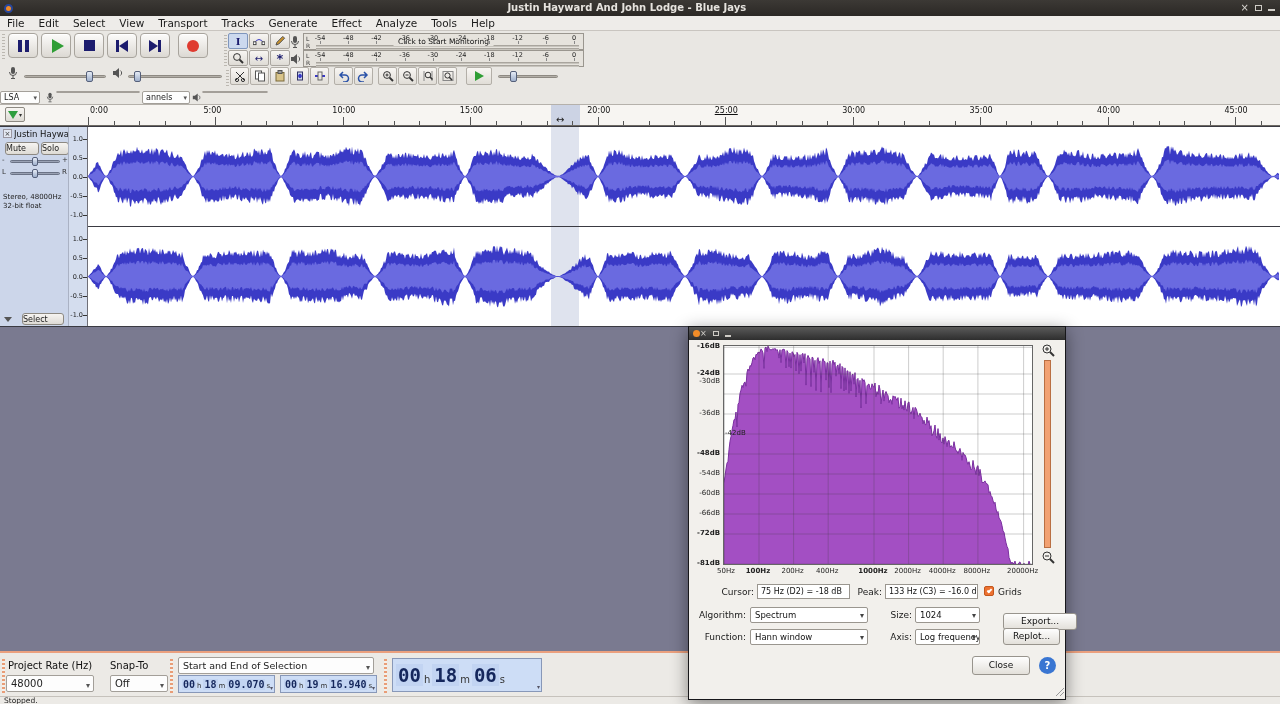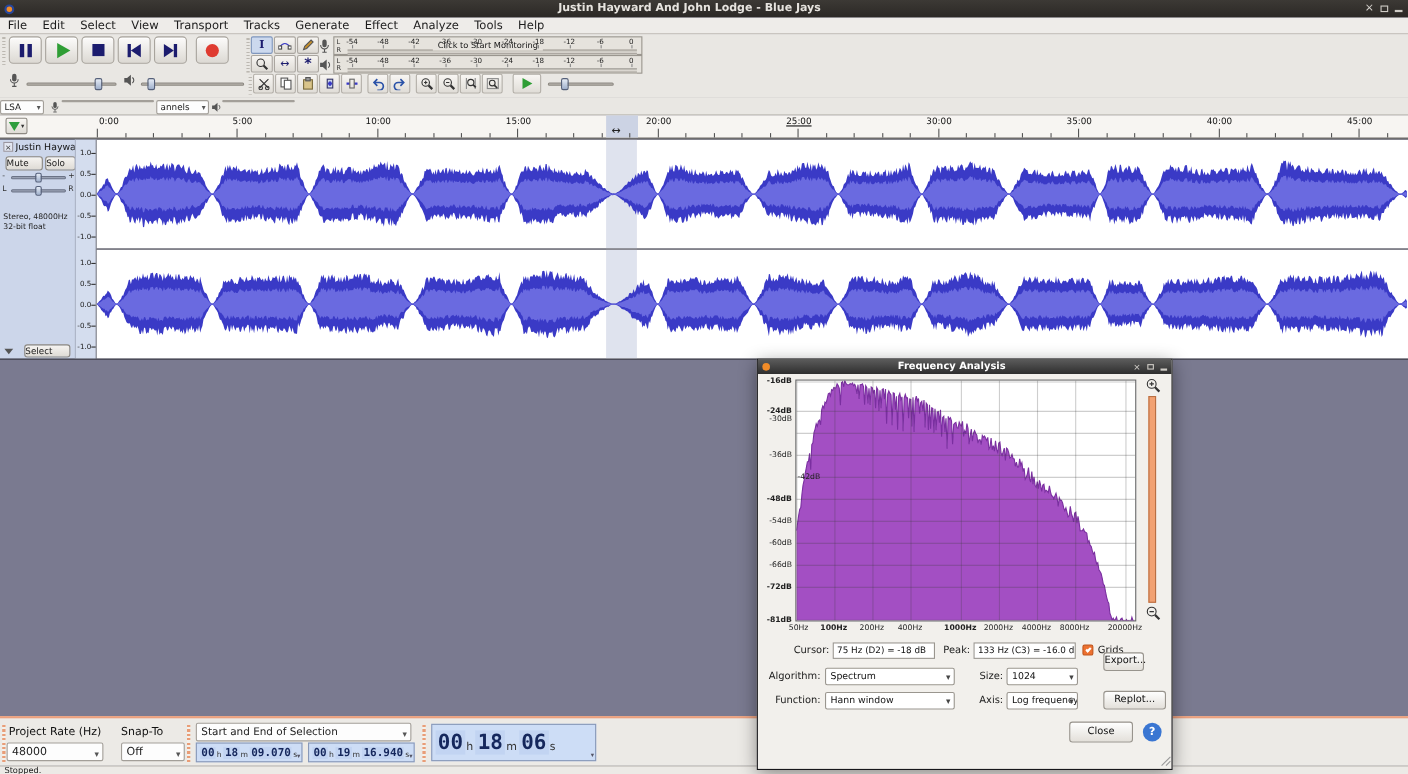--- a/index.html
+++ b/index.html
@@ -405,21 +405,21 @@
     <div class="rtick" style="left: 1056.6px; top: 16px; height: 4px;"></div>
     <div class="rtick" style="left: 1082.1px; top: 16px; height: 4px;"></div>
     <div class="rtick" style="left: 1107.6px; top: 12px; height: 8px;"></div>
     <div class="rtick" style="left: 1133.1px; top: 16px; height: 4px;"></div>
     <div class="rtick" style="left: 1158.6px; top: 16px; height: 4px;"></div>
     <div class="rtick" style="left: 1184.1px; top: 16px; height: 4px;"></div>
     <div class="rtick" style="left: 1209.6px; top: 16px; height: 4px;"></div>
     <div class="rtick" style="left: 1235px; top: 12px; height: 8px;"></div>
     <div class="rtick" style="left: 1260.5px; top: 16px; height: 4px;"></div>
     <div class="rlab" style="left: 90px; text-align: left;">0:00</div>
-    <div class="rlab" style="left: 203.45px; text-align: right;">5:00</div>
+    <div class="rlab" style="left: 203.45px; text-align: left;">5:00</div>
     <div class="rlab" style="left: 330.9px; text-align: center;">10:00</div>
     <div class="rlab" style="left: 458.35px; text-align: center;">15:00</div>
     <div class="rlab" style="left: 585.8px; text-align: center;">20:00</div>
     <div class="rlab" style="left: 713.25px; text-align: center; text-decoration: underline;">25:00</div>
     <div class="rlab" style="left: 840.7px; text-align: center;">30:00</div>
     <div class="rlab" style="left: 968.15px; text-align: center;">35:00</div>
     <div class="rlab" style="left: 1095.6px; text-align: center;">40:00</div>
     <div class="rlab" style="left: 1223.05px; text-align: center;">45:00</div>
   </div>
 
@@ -514,21 +514,20 @@
       <span class="tfu">s</span>
       <span class="tfarrow">▾</span>
     </div>
 </div>
 
 <div id="statusbar"><span>Stopped.</span></div>
 
 <div id="freqdialog">
   <div id="fa-titlebar">
     <span id="fa-icon"></span>
-    <span id="fa-title">Frequency Analysis</span>
     <span class="wcbar" style="margin-right:4px">
       <span class="wc-close" style="font-size:8px">×</span>
       <span class="wc-max" style="width:6px;height:5px"></span>
       <span class="wc-min" style="width:6px"></span>
     </span>
   </div>
   <div id="fa-plot">
       <div id="spec"><svg width="308" height="218" viewBox="0 0 308 218">
           <path d="M0 218L0 136.4L1 130.2L2 123.0L3 117.1L4 115.4L5 103.7L6 95.3L7 90.6L8 84.3L9 79.4L10 73.7L11 73.6L12 66.0L13 81.0L14 58.3L15 56.6L16 47.3L17 44.1L18 39.3L19 41.5L20 37.0L21 35.9L22 40.2L23 26.4L24 23.0L25 24.9L26 19.5L27 20.4L28 16.6L29 12.0L30 11.3L31 13.9L32 8.3L33 8.9L34 6.2L35 6.7L36 6.5L37 2.9L38 4.4L39 7.0L40 22.4L41 1.9L42 1.0L43 5.6L44 0.1L45 2.6L46 3.5L47 3.9L48 3.5L49 2.7L50 3.4L51 2.3L52 4.7L53 3.4L54 5.8L55 12.1L56 3.7L57 16.6L58 3.8L59 3.7L60 3.0L61 5.4L62 22.0L63 4.6L64 6.4L65 20.7L66 7.1L67 22.1L68 5.8L69 6.5L70 10.8L71 8.5L72 25.0L73 6.3L74 8.3L75 27.7L76 8.7L77 25.1L78 8.0L79 7.5L80 17.0L81 7.7L82 39.1L83 12.5L84 9.4L85 11.6L86 13.1L87 40.6L88 11.2L89 11.7L90 26.4L91 14.3L92 44.6L93 14.0L94 11.6L95 17.4L96 14.8L97 46.1L98 15.9L99 12.5L100 15.7L101 15.6L102 34.1L103 16.7L104 17.1L105 41.6L106 15.1L107 46.7L108 18.1L109 14.2L110 18.5L111 16.2L112 30.2L113 20.2L114 18.9L115 27.6L116 17.6L117 42.6L118 20.4L119 21.8L120 45.0L121 21.9L122 43.8L123 24.8L124 25.2L125 47.3L126 25.7L127 45.0L128 28.7L129 28.2L130 38.2L131 26.6L132 51.0L133 33.5L134 32.4L135 46.8L136 34.3L137 62.0L138 32.5L139 35.2L140 33.7L141 36.7L142 57.8L143 39.9L144 38.6L145 38.0L146 42.9L147 43.1L148 37.8L149 40.2L150 41.2L151 37.0L152 50.7L153 45.6L154 48.3L155 39.1L156 43.5L157 57.9L158 50.2L159 44.0L160 55.1L161 47.7L162 45.5L163 48.1L164 49.7L165 56.8L166 53.8L167 53.8L168 58.3L169 49.8L170 51.5L171 50.3L172 52.5L173 54.4L174 51.6L175 62.2L176 60.5L177 52.2L178 62.9L179 59.2L180 64.1L181 54.8L182 62.8L183 65.2L184 56.7L185 55.9L186 65.7L187 68.0L188 64.8L189 61.4L190 72.7L191 61.4L192 62.3L193 65.5L194 70.4L195 69.5L196 67.2L197 70.9L198 71.2L199 77.9L200 74.2L201 78.7L202 78.6L203 71.1L204 77.0L205 74.6L206 82.8L207 79.7L208 89.8L209 87.8L210 84.9L211 79.0L212 89.5L213 92.3L214 82.6L215 94.1L216 87.5L217 95.4L218 97.0L219 91.9L220 98.2L221 90.6L222 95.1L223 100.7L224 95.0L225 94.3L226 101.2L227 99.7L228 100.5L229 101.8L230 95.7L231 101.1L232 104.8L233 105.1L234 107.5L235 104.8L236 102.4L237 106.9L238 114.3L239 106.4L240 108.9L241 108.9L242 111.3L243 115.8L244 118.3L245 115.7L246 119.9L247 123.8L248 122.7L249 114.4L250 121.0L251 123.8L252 128.5L253 120.5L254 119.7L255 129.7L256 123.3L257 129.1L258 136.6L259 136.5L260 136.4L261 134.9L262 137.4L263 137.9L264 138.7L265 146.8L266 145.5L267 149.6L268 150.8L269 154.6L270 157.7L271 156.2L272 163.1L273 166.6L274 165.5L275 172.0L276 173.6L277 175.4L278 179.6L279 185.0L280 186.3L281 191.9L282 196.8L283 200.5L284 202.6L285 211.5L286 214.1L287 217.7L288 216.0L289 218.0L290 217.2L291 215.1L292 219.3L293 219.3L294 218.7L295 216.7L296 215.9L297 218.7L298 218.7L299 219.3L300 217.3L301 219.2L302 218.3L303 219.3L304 219.3L305 215.1L306 218.2L307 219.3L307 218Z" fill="#a34fc3"></path>
           <path d="M0 136.4L1 130.2L2 123.0L3 117.1L4 115.4L5 103.7L6 95.3L7 90.6L8 84.3L9 79.4L10 73.7L11 73.6L12 66.0L13 81.0L14 58.3L15 56.6L16 47.3L17 44.1L18 39.3L19 41.5L20 37.0L21 35.9L22 40.2L23 26.4L24 23.0L25 24.9L26 19.5L27 20.4L28 16.6L29 12.0L30 11.3L31 13.9L32 8.3L33 8.9L34 6.2L35 6.7L36 6.5L37 2.9L38 4.4L39 7.0L40 22.4L41 1.9L42 1.0L43 5.6L44 0.1L45 2.6L46 3.5L47 3.9L48 3.5L49 2.7L50 3.4L51 2.3L52 4.7L53 3.4L54 5.8L55 12.1L56 3.7L57 16.6L58 3.8L59 3.7L60 3.0L61 5.4L62 22.0L63 4.6L64 6.4L65 20.7L66 7.1L67 22.1L68 5.8L69 6.5L70 10.8L71 8.5L72 25.0L73 6.3L74 8.3L75 27.7L76 8.7L77 25.1L78 8.0L79 7.5L80 17.0L81 7.7L82 39.1L83 12.5L84 9.4L85 11.6L86 13.1L87 40.6L88 11.2L89 11.7L90 26.4L91 14.3L92 44.6L93 14.0L94 11.6L95 17.4L96 14.8L97 46.1L98 15.9L99 12.5L100 15.7L101 15.6L102 34.1L103 16.7L104 17.1L105 41.6L106 15.1L107 46.7L108 18.1L109 14.2L110 18.5L111 16.2L112 30.2L113 20.2L114 18.9L115 27.6L116 17.6L117 42.6L118 20.4L119 21.8L120 45.0L121 21.9L122 43.8L123 24.8L124 25.2L125 47.3L126 25.7L127 45.0L128 28.7L129 28.2L130 38.2L131 26.6L132 51.0L133 33.5L134 32.4L135 46.8L136 34.3L137 62.0L138 32.5L139 35.2L140 33.7L141 36.7L142 57.8L143 39.9L144 38.6L145 38.0L146 42.9L147 43.1L148 37.8L149 40.2L150 41.2L151 37.0L152 50.7L153 45.6L154 48.3L155 39.1L156 43.5L157 57.9L158 50.2L159 44.0L160 55.1L161 47.7L162 45.5L163 48.1L164 49.7L165 56.8L166 53.8L167 53.8L168 58.3L169 49.8L170 51.5L171 50.3L172 52.5L173 54.4L174 51.6L175 62.2L176 60.5L177 52.2L178 62.9L179 59.2L180 64.1L181 54.8L182 62.8L183 65.2L184 56.7L185 55.9L186 65.7L187 68.0L188 64.8L189 61.4L190 72.7L191 61.4L192 62.3L193 65.5L194 70.4L195 69.5L196 67.2L197 70.9L198 71.2L199 77.9L200 74.2L201 78.7L202 78.6L203 71.1L204 77.0L205 74.6L206 82.8L207 79.7L208 89.8L209 87.8L210 84.9L211 79.0L212 89.5L213 92.3L214 82.6L215 94.1L216 87.5L217 95.4L218 97.0L219 91.9L220 98.2L221 90.6L222 95.1L223 100.7L224 95.0L225 94.3L226 101.2L227 99.7L228 100.5L229 101.8L230 95.7L231 101.1L232 104.8L233 105.1L234 107.5L235 104.8L236 102.4L237 106.9L238 114.3L239 106.4L240 108.9L241 108.9L242 111.3L243 115.8L244 118.3L245 115.7L246 119.9L247 123.8L248 122.7L249 114.4L250 121.0L251 123.8L252 128.5L253 120.5L254 119.7L255 129.7L256 123.3L257 129.1L258 136.6L259 136.5L260 136.4L261 134.9L262 137.4L263 137.9L264 138.7L265 146.8L266 145.5L267 149.6L268 150.8L269 154.6L270 157.7L271 156.2L272 163.1L273 166.6L274 165.5L275 172.0L276 173.6L277 175.4L278 179.6L279 185.0L280 186.3L281 191.9L282 196.8L283 200.5L284 202.6L285 211.5L286 214.1L287 217.7L288 216.0L289 218.0L290 217.2L291 215.1L292 219.3L293 219.3L294 218.7L295 216.7L296 215.9L297 218.7L298 218.7L299 219.3L300 217.3L301 219.2L302 218.3L303 219.3L304 219.3L305 215.1L306 218.2L307 219.3" fill="none" stroke="#7a2fa0" stroke-width="1"></path>
@@ -572,21 +571,21 @@
   <div class="falab" style="left:163px;top:260px;width:30px">Peak:</div>
   <div class="fafield" style="left:196px;top:257px;width:93px;height:15px">133 Hz (C3) = -16.0 d</div>
   <div id="fa-check">
       <i></i>
     </div>
   <div class="falab" style="left:309px;top:260px;width:30px;text-align:left">Grids</div>
   <div class="falab" style="left:0;top:283px;width:57px">Algorithm:</div>
   <div class="facombo" style="left:61px;top:280px;width:118px;height:16px">Spectrum</div>
   <div class="falab" style="left:186px;top:283px;width:37px">Size:</div>
   <div class="facombo" style="left:226px;top:280px;width:65px;height:16px">1024</div>
-  <div class="fabtn" style="left:314px;top:266px;width:37px;height:17px">Export...</div>
+  <div class="fabtn" style="left:314px;top:286px;width:74px;height:17px">Export...</div>
   <div class="falab" style="left:0;top:305px;width:57px">Function:</div>
   <div class="facombo" style="left:61px;top:302px;width:118px;height:16px">Hann window</div>
   <div class="falab" style="left:186px;top:305px;width:37px">Axis:</div>
   <div class="facombo" style="left:226px;top:302px;width:65px;height:16px">Log frequency</div>
   <div class="fabtn" style="left:314px;top:301px;width:57px;height:17px">Replot...</div>
   <div class="fabtn" style="left:283px;top:329px;width:58px;height:19px;line-height:17px">Close</div>
   <div id="fa-help">?</div>
   <svg class="abs icon-svg" style="left:364px;top:358px" width="12" height="12" viewBox="0 0 12 12">
       <path d="M11 3 L3 11 M11 7 L7 11 M11 11 L11 11" stroke="#999"></path>
     </svg>

